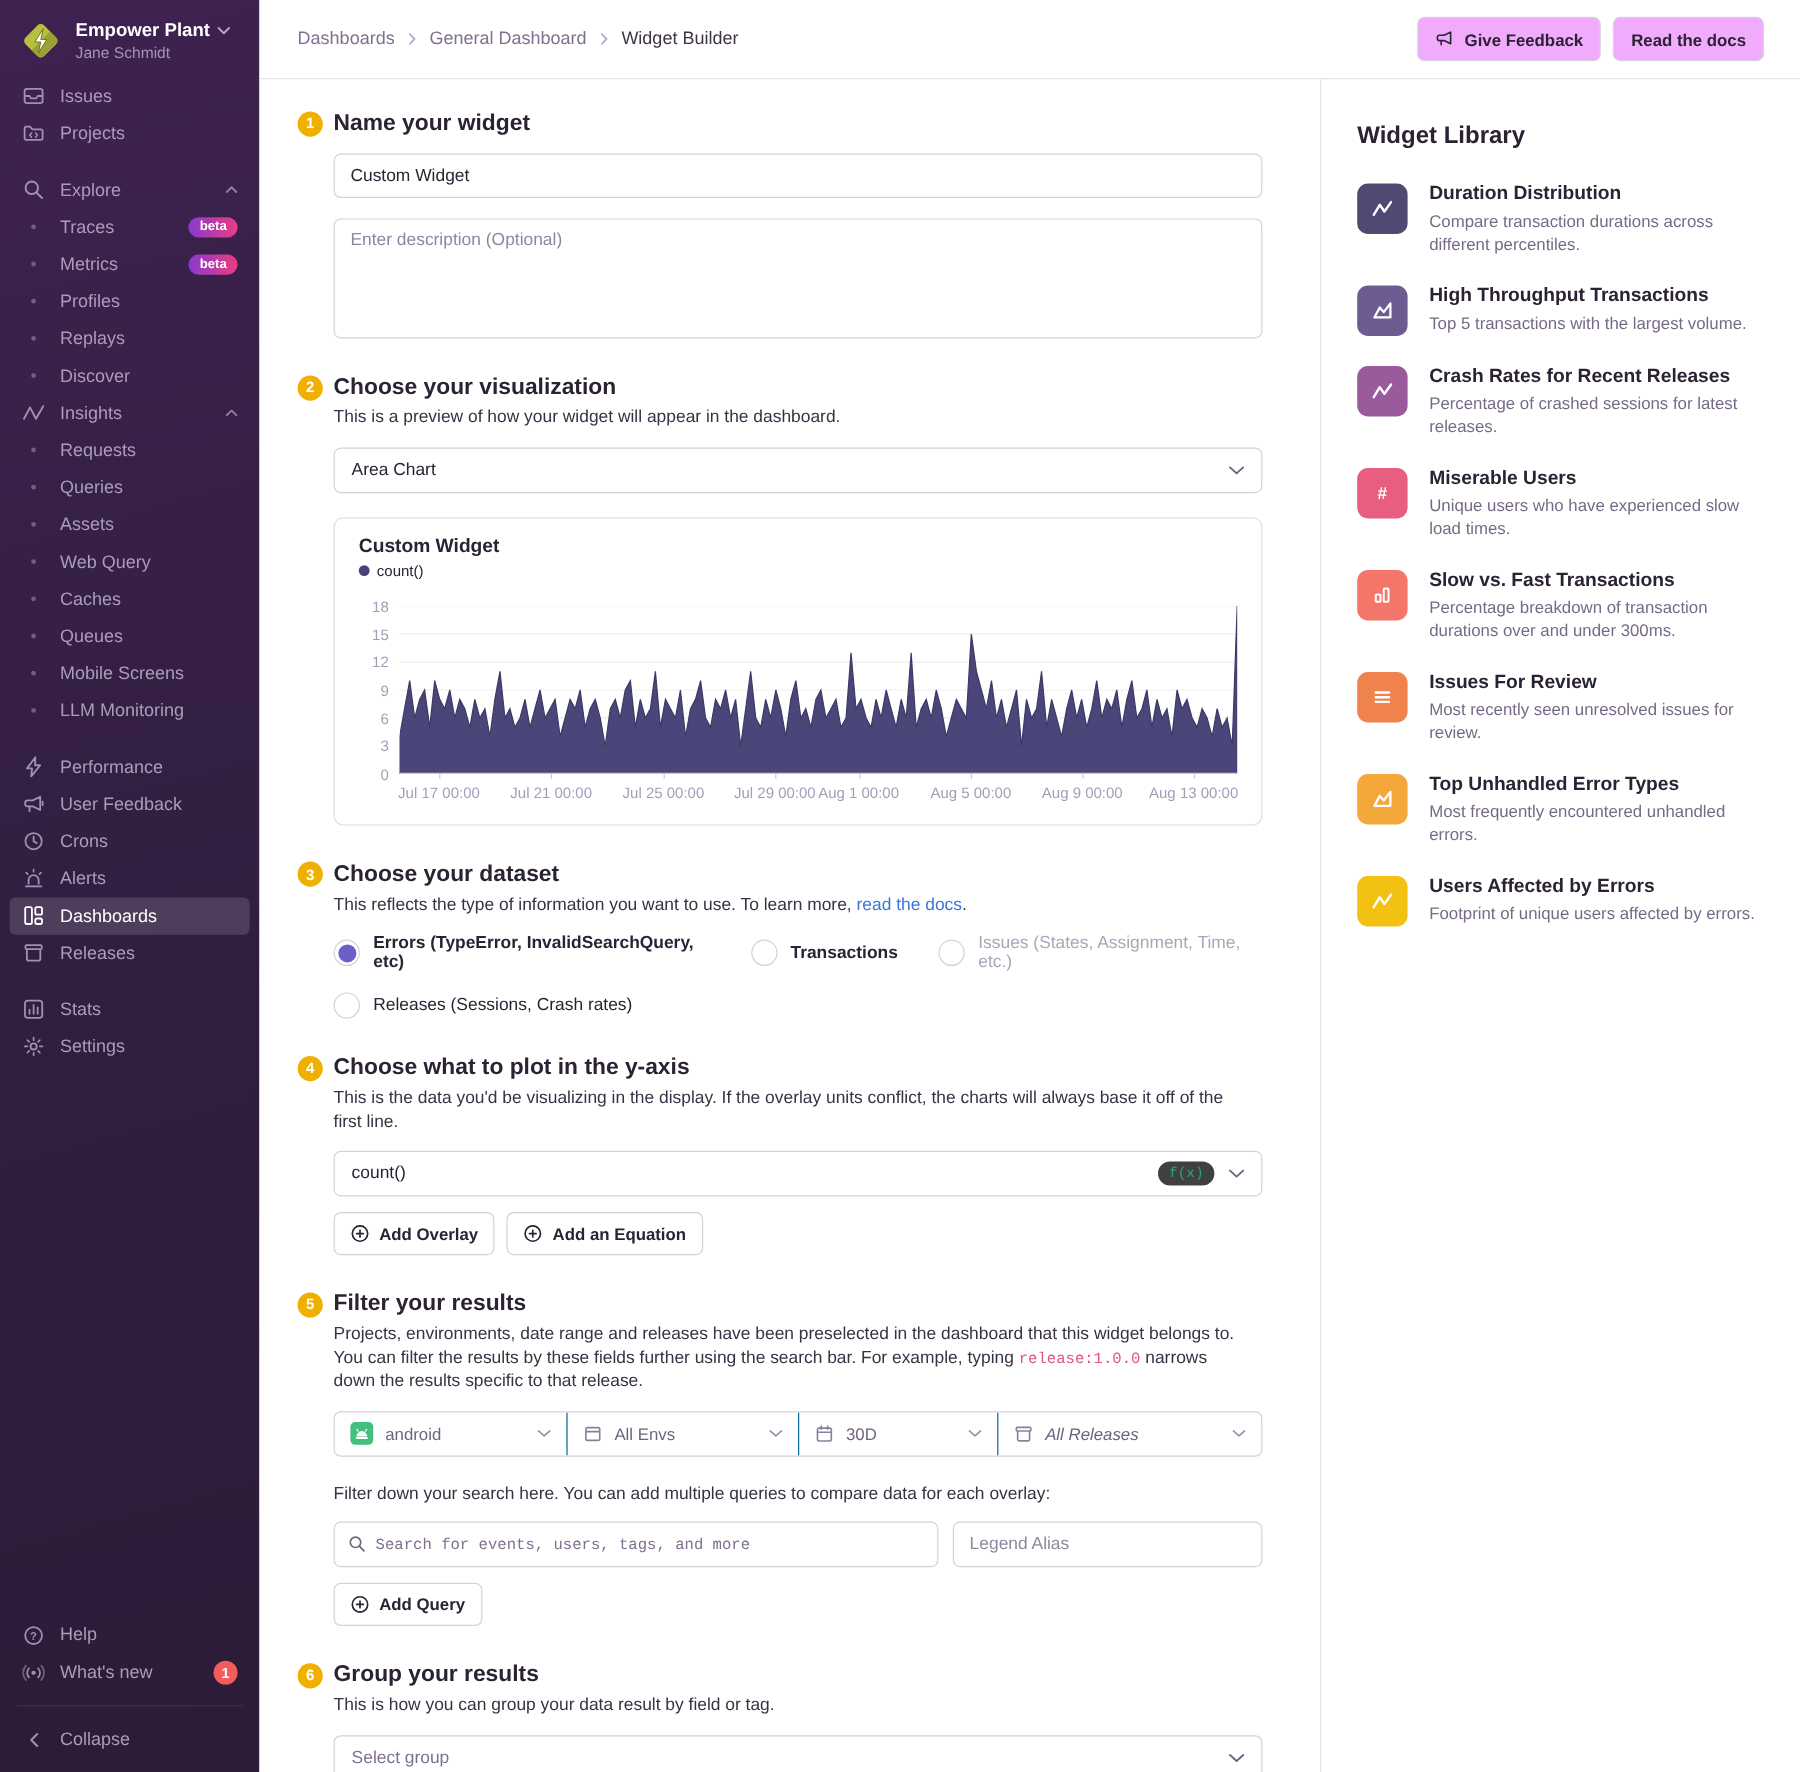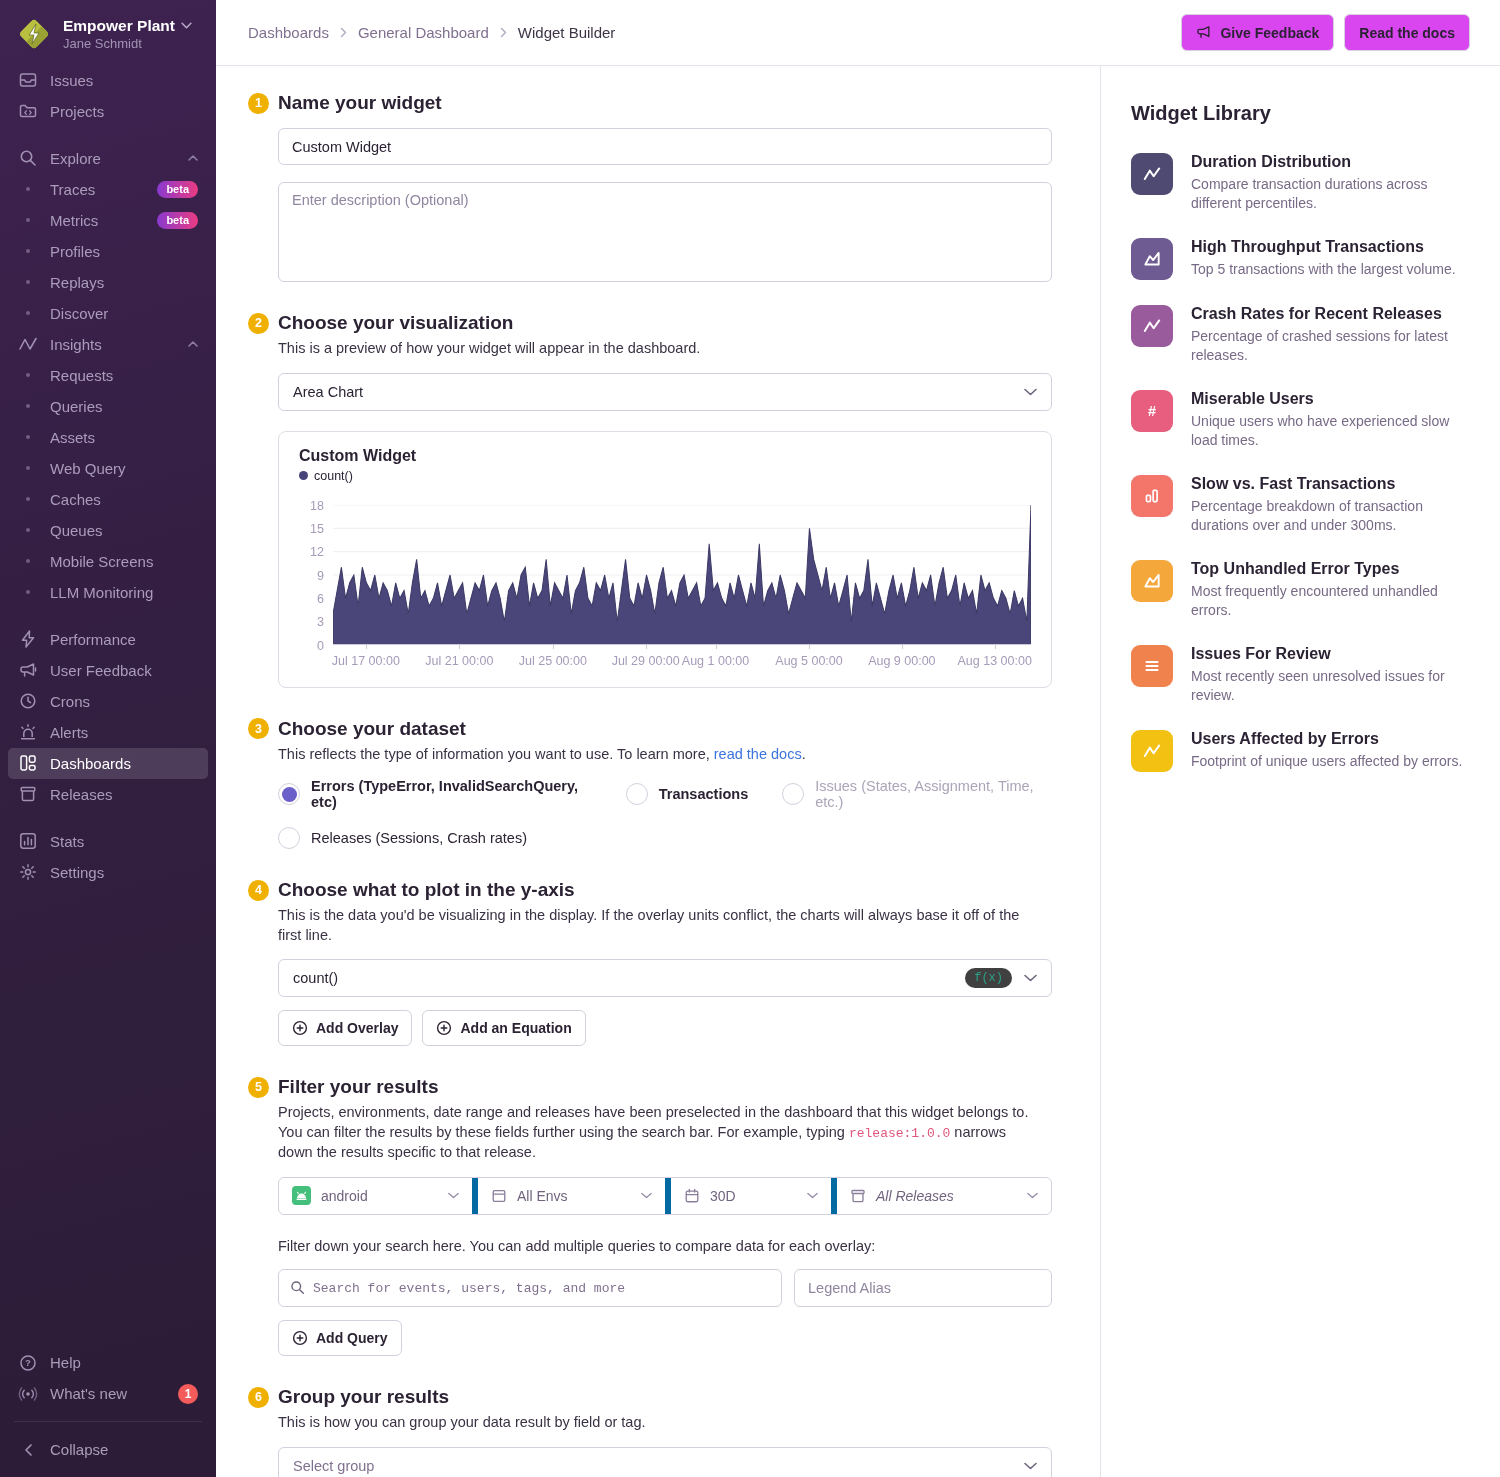--- a/index.html
+++ b/index.html
@@ -26,21 +26,21 @@
   .side-footer { margin-top:auto; }
   .side-divider { height:1px; background:rgba(255,255,255,.09); margin:12px 14px; }
 
   
   .main { flex:1; display:flex; flex-direction:column; min-width:0; }
   .topbar { height:66px; flex:0 0 66px; border-bottom:1px solid #e6e2ec; display:flex; align-items:center; padding:0 30px 0 32px; }
   .crumbs { display:flex; align-items:center; gap:11px; font-size:15px; color:#80708F; }
   .crumb-sep { color:#b6abc4; display:flex; }
   .crumb-current { color:#3e3446; }
   .topbar-actions { margin-left:auto; display:flex; gap:10px; }
-  .btn { background:#d946ef; border:1px solid #d8d2e0; border-radius:6px; padding:0 14px; height:37px; font-weight:700; font-size:14px; color:#2B2233; display:inline-flex; align-items:center; gap:8px; font-family:inherit; cursor:pointer; }
+  .btn { background:#f0abfc; border:1px solid #d8d2e0; border-radius:6px; padding:0 14px; height:37px; font-weight:700; font-size:14px; color:#2B2233; display:inline-flex; align-items:center; gap:8px; font-family:inherit; cursor:pointer; }
 
   .content-wrap { flex:1; display:flex; min-height:0; }
   .builder { width:884px; flex:0 0 884px; padding:26px 48px 0 32px; overflow:hidden; }
   .library { flex:1; border-left:1px solid #e6e2ec; padding:26px 30px 0 30px; overflow:hidden; }
 
   
   .step { margin-bottom:30px; }
   .step-head { display:flex; align-items:center; gap:9px; }
   .step-num { width:21px; height:21px; flex:0 0 21px; border-radius:50%; background:#f0b000; color:#fff; font-size:12.5px; font-weight:700; display:flex; align-items:center; justify-content:center; }
   .step-title { font-size:19px; font-weight:700; color:#2B2233; }
@@ -79,21 +79,21 @@
 
   
   .fx-pill { background:#404040; color:#2ba185; font-family:"Liberation Mono",monospace; font-size:12px; padding:3px 9px; border-radius:10px; margin-right:12px; }
   .btn-row { display:flex; gap:10px; margin-top:13px; }
   .btn-sm { background:#fff; border:1px solid #d5d0dd; border-radius:6px; height:36px; padding:0 13px; font-weight:700; font-size:14px; color:#2B2233; display:inline-flex; align-items:center; gap:8px; font-family:inherit; cursor:pointer; }
 
   
   .code { font-family:"Liberation Mono",monospace; font-size:13px; color:#e1567c; }
   .filter-bar { display:flex; height:38px; border:1px solid #d5d0dd; border-radius:6px; overflow:hidden; margin-bottom:22px; }
   .filter-seg { display:flex; align-items:center; gap:10px; padding:0 13px; font-size:14px; color:#71637e; font-weight:400; cursor:pointer; min-width:0; }
-  .filter-seg + .filter-seg { border-left:6px solid #0369a1; }
+  .filter-seg + .filter-seg { border-left:1px solid #0369a1; }
   .filter-seg .chev-icon { margin-left:auto; color:#9a90aa; }
   .fs-1{ flex:0 0 25%; } .fs-2{ flex:0 0 25%; } .fs-3{ flex:0 0 21.5%; } .fs-4{ flex:1;font-style:italic; }
   .android-chip { width:19px; height:19px; flex:0 0 19px; border-radius:4px; background:#44bf7c; display:flex; align-items:center; justify-content:center; }
   .seg-ic { color:#8a7f9b; display:flex; flex:0 0 auto; }
   .search-row { display:flex; gap:12px; margin-top:13px; }
   .search-wrap { flex:1; position:relative; }
   .search-wrap .mag { position:absolute; left:12px; top:11px; color:#71637e; }
   .search-input { width:100%; height:38px; border:1px solid #d5d0dd; border-radius:6px; padding:0 12px 0 34px; font-family:"Liberation Mono",monospace; font-size:13px; color:#2B2233; }
   .search-input::placeholder { color:#80708f; }
   .alias-input { flex:0 0 258px; height:38px; border:1px solid #d5d0dd; border-radius:6px; padding:0 13px; font-family:inherit; font-size:14.5px; }
@@ -696,39 +696,39 @@
                 <rect x="4" y="8.5" width="3.6" height="5.5" rx="0.9" fill="none" stroke="#fff" stroke-width="1.5"></rect>
                 <rect x="10" y="4" width="3.6" height="10" rx="0.9" fill="none" stroke="#fff" stroke-width="1.5"></rect>
               </svg>
             </span>
           <div class="wl-text">
               <div class="wl-name">Slow vs. Fast Transactions</div>
               <div class="wl-desc">Percentage breakdown of transaction durations over and under 300ms.</div>
             </div>
         </div>
         <div class="wl-item">
+          <span class="wl-icon" style="background: rgb(240, 130, 78);">
+              <svg width="20" height="20" viewBox="0 0 18 18">
+                <path d="M4 5.5h10M4 9h10M4 12.5h10" stroke="#fff" stroke-width="1.8" stroke-linecap="round"></path>
+              </svg>
+            </span>
+          <div class="wl-text">
+              <div class="wl-name">Issues For Review</div>
+              <div class="wl-desc">Most recently seen unresolved issues for review.</div>
+            </div>
+        </div>
+        <div class="wl-item">
           <span class="wl-icon" style="background: rgb(244, 167, 59);">
               <svg width="20" height="20" viewBox="0 0 18 18">
                 <path d="M3 14 L7 6.5 L10 10 L15 3.5 V14 Z" fill="none" stroke="#fff" stroke-width="1.7" stroke-linecap="round" stroke-linejoin="round"></path>
               </svg>
             </span>
           <div class="wl-text">
               <div class="wl-name">Top Unhandled Error Types</div>
               <div class="wl-desc">Most frequently encountered unhandled errors.</div>
-            </div>
-        </div>
-        <div class="wl-item">
-          <span class="wl-icon" style="background: rgb(240, 130, 78);">
-              <svg width="20" height="20" viewBox="0 0 18 18">
-                <path d="M4 5.5h10M4 9h10M4 12.5h10" stroke="#fff" stroke-width="1.8" stroke-linecap="round"></path>
-              </svg>
-            </span>
-          <div class="wl-text">
-              <div class="wl-name">Issues For Review</div>
-              <div class="wl-desc">Most recently seen unresolved issues for review.</div>
             </div>
         </div>
         <div class="wl-item">
           <span class="wl-icon" style="background: rgb(242, 193, 18);">
               <svg width="20" height="20" viewBox="0 0 18 18">
                 <polyline points="2.5,13.5 7,6 10.5,11 15.5,4" fill="none" stroke="#fff" stroke-width="1.8" stroke-linecap="round" stroke-linejoin="round"></polyline>
               </svg>
             </span>
           <div class="wl-text">
               <div class="wl-name">Users Affected by Errors</div>

